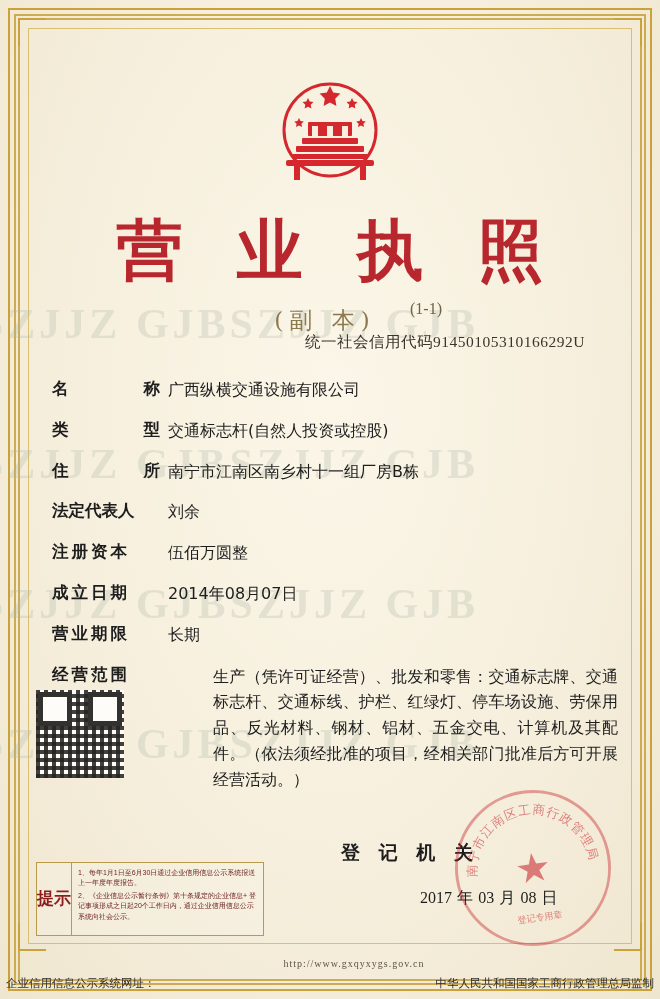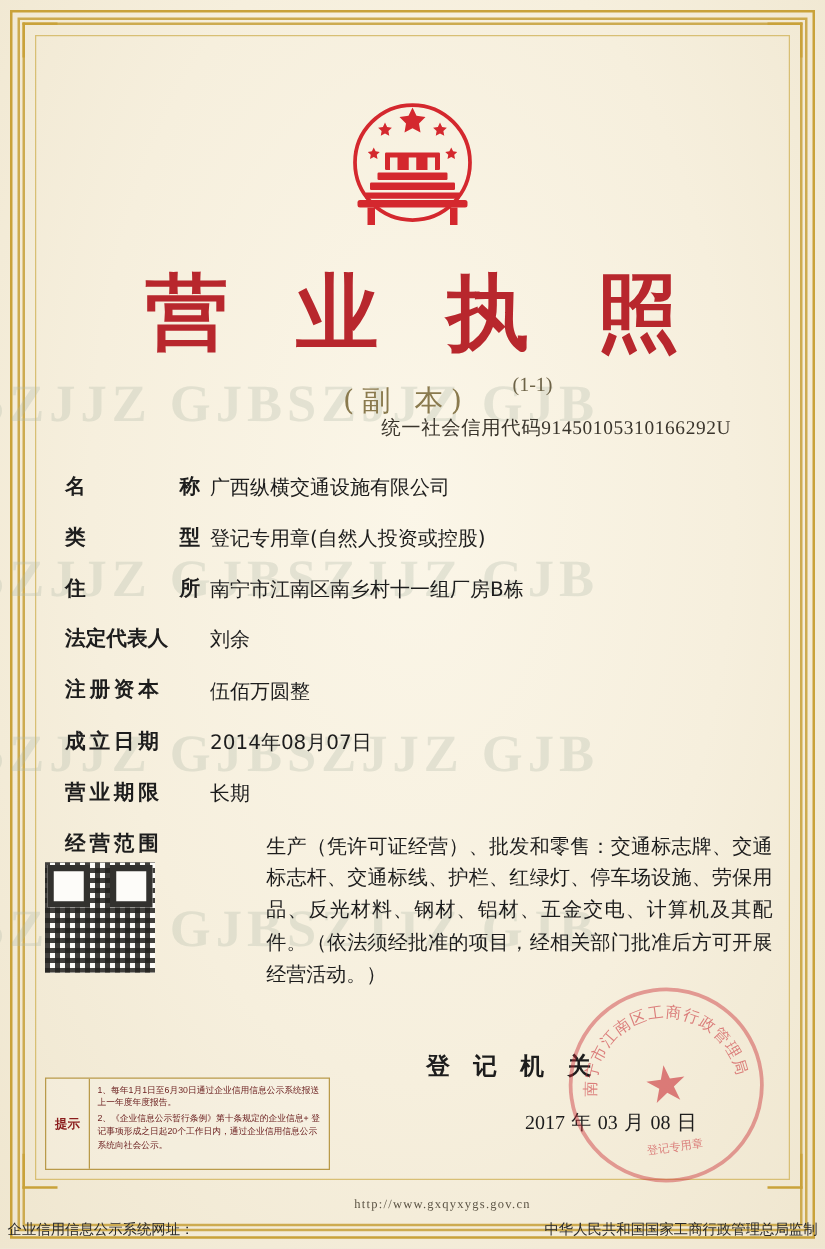--- a/index.html
+++ b/index.html
@@ -112,21 +112,21 @@
 
   
   .notice{
     position:absolute;left:36px;top:862px;width:228px;height:74px;
     border:1px solid #b99a4a;display:flex;box-sizing:border-box;
     background:rgba(255,255,255,0.15);
   }
   .notice-label{
     width:34px;flex:0 0 34px;border-right:1px solid #b99a4a;
     display:flex;flex-direction:column;align-items:center;justify-content:center;
-    font-size:10px;color:#8a1c1c;font-weight:bold;line-height:1.3;
+    font-size:17px;color:#8a1c1c;font-weight:bold;line-height:1.3;
   }
   .notice-body{
     padding:5px 6px;font-size:7px;line-height:1.45;color:#6d2222;
   }
   .notice-body p{margin:0 0 3px 0;}
 
   
   .registry{
     position:absolute;left:300px;top:840px;width:220px;text-align:center;
     font-size:19px;font-weight:bold;color:#1d1d1d;letter-spacing:6px;
@@ -234,21 +234,21 @@
         <span>称</span>
       </div>
       <div class="val">广西纵横交通设施有限公司</div>
     </div>
 
     <div class="row">
       <div class="lbl">
         <span>类</span>
         <span>型</span>
       </div>
-      <div class="val">登记专用章(自然人投资或控股)</div>
+      <div class="val">交通标志杆(自然人投资或控股)</div>
     </div>
 
     <div class="row">
       <div class="lbl">
         <span>住</span>
         <span>所</span>
       </div>
       <div class="val">南宁市江南区南乡村十一组厂房B栋</div>
     </div>
 

